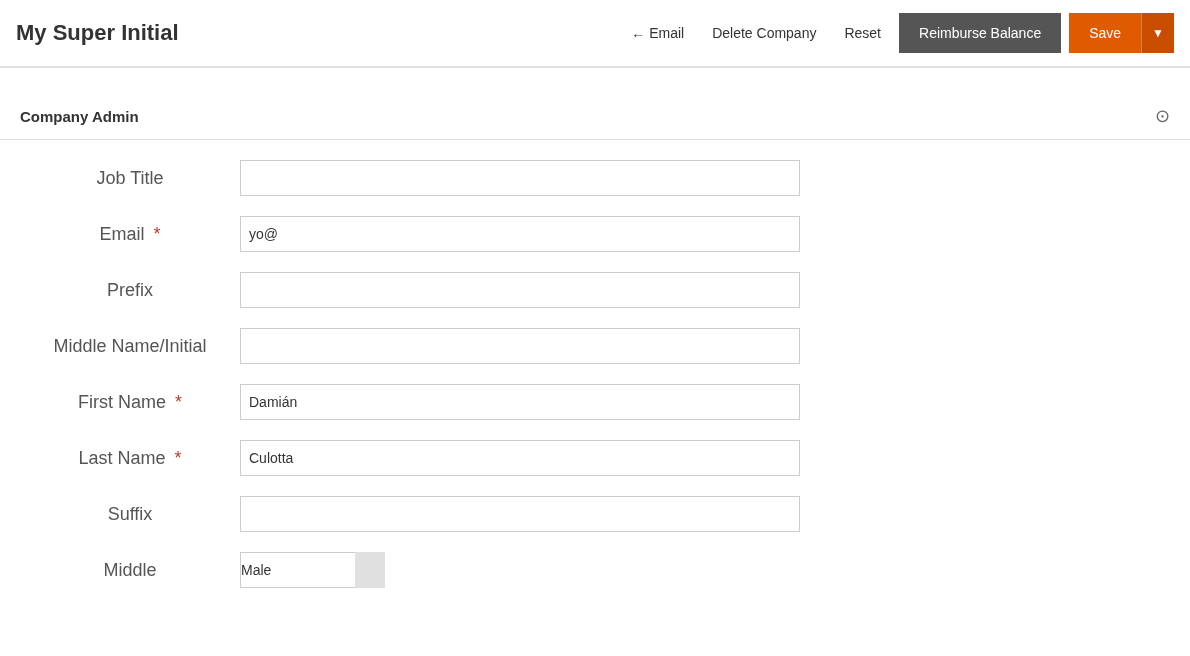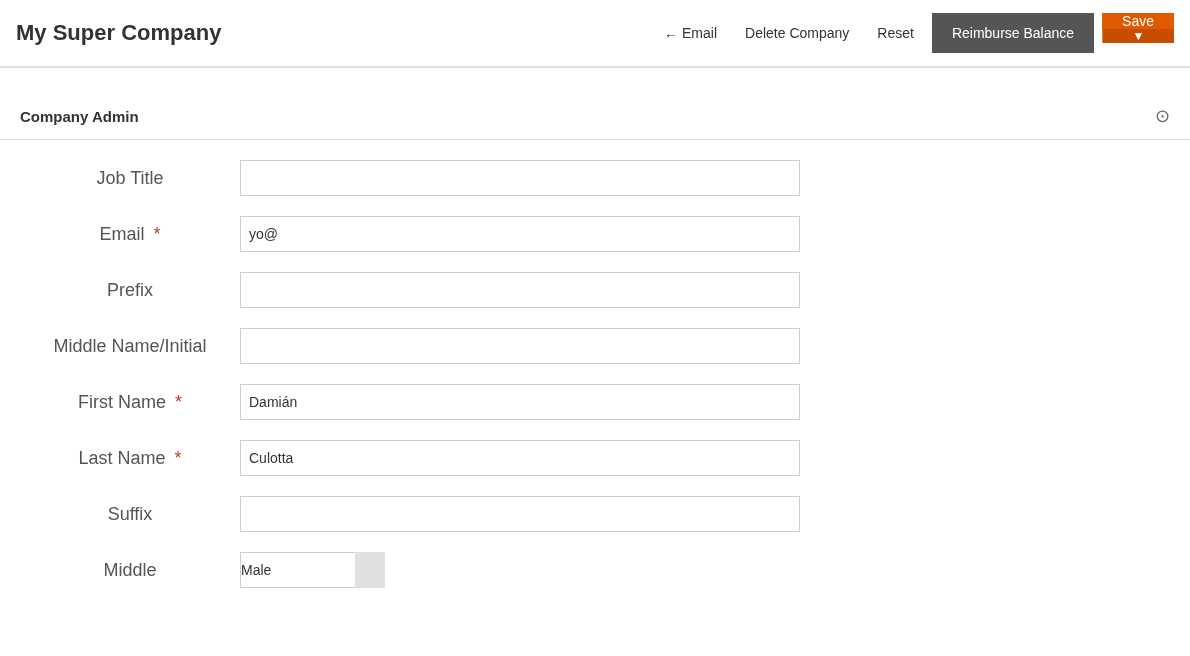--- a/index.html
+++ b/index.html
@@ -66,21 +66,20 @@
       cursor: pointer;
       font-size: 14px;
       padding: 10px 20px;
       height: 40px;
     }
 
     .btn-save-group {
       display: flex;
       align-items: stretch;
       height: 40px;
-      flex-direction: column;
     }
 
     .btn-save {
       background: #e05a00;
       color: #fff;
       border: none;
       cursor: pointer;
       font-size: 14px;
       padding: 0 20px;
     }
@@ -199,21 +198,21 @@
       display: flex;
       align-items: center;
       justify-content: center;
       pointer-events: none;
     }
   </style>
 </head>
 <body>
 
 <div class="toolbar">
-  <span class="toolbar-title">My Super Company</span>
+  <span class="toolbar-title">My Super Initial</span>
 
   <div class="toolbar-actions">
     <button class="btn-back">
       <span>←</span>
       <span>Email</span>
     </button>
 
     <button class="btn-text">Delete Company</button>
 
     <button class="btn-text">Reset</button>

